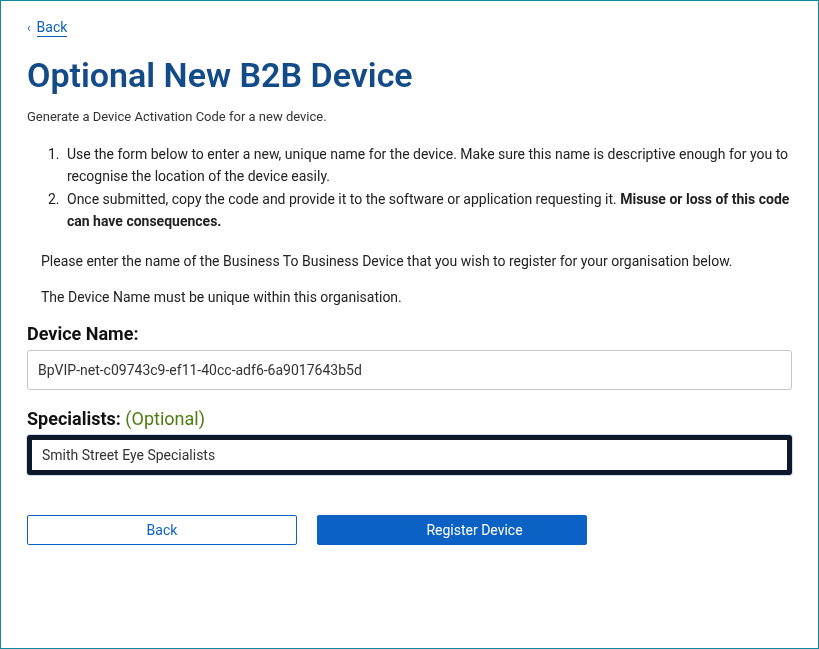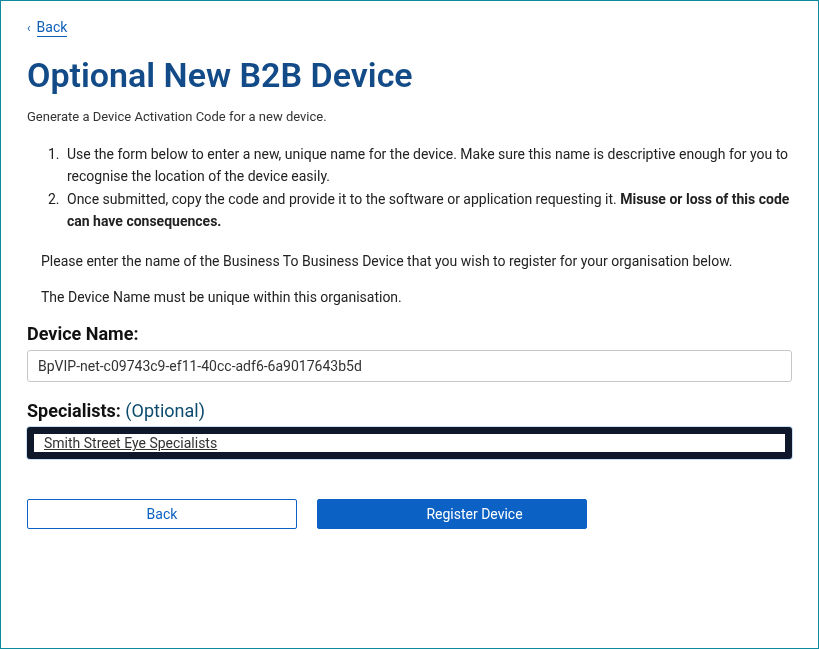--- a/index.html
+++ b/index.html
@@ -85,39 +85,38 @@
     }
     .field-label {
       font-size: 18px;
       font-weight: 700;
       color: #111;
       margin-bottom: 6px;
       display: block;
     }
     .field-label .optional {
       font-weight: 400;
-      color: #0c4a6e;
+      color: #4d7c0f;
       text-align: right;
     }
     .text-input {
       width: 100%;
-      height: 32px;
+      height: 40px;
       border: 1px solid #c7c7c7;
       border-radius: 3px;
       padding: 6px 10px;
       font-size: 14px;
       font-family: inherit;
       color: #333;
       outline: none;
       margin-bottom: 18px;
     }
     .text-input.focused {
-      border: 7px solid #0f172a;
+      border: 5px solid #0f172a;
       box-shadow: 0 0 0 1px rgba(47,125,225,0.25);
-      text-decoration: underline;
     }
 
     .button-row {
       display: flex;
       gap: 20px;
       margin-top: 22px;
     }
     .btn {
       width: 270px;
       height: 30px;

